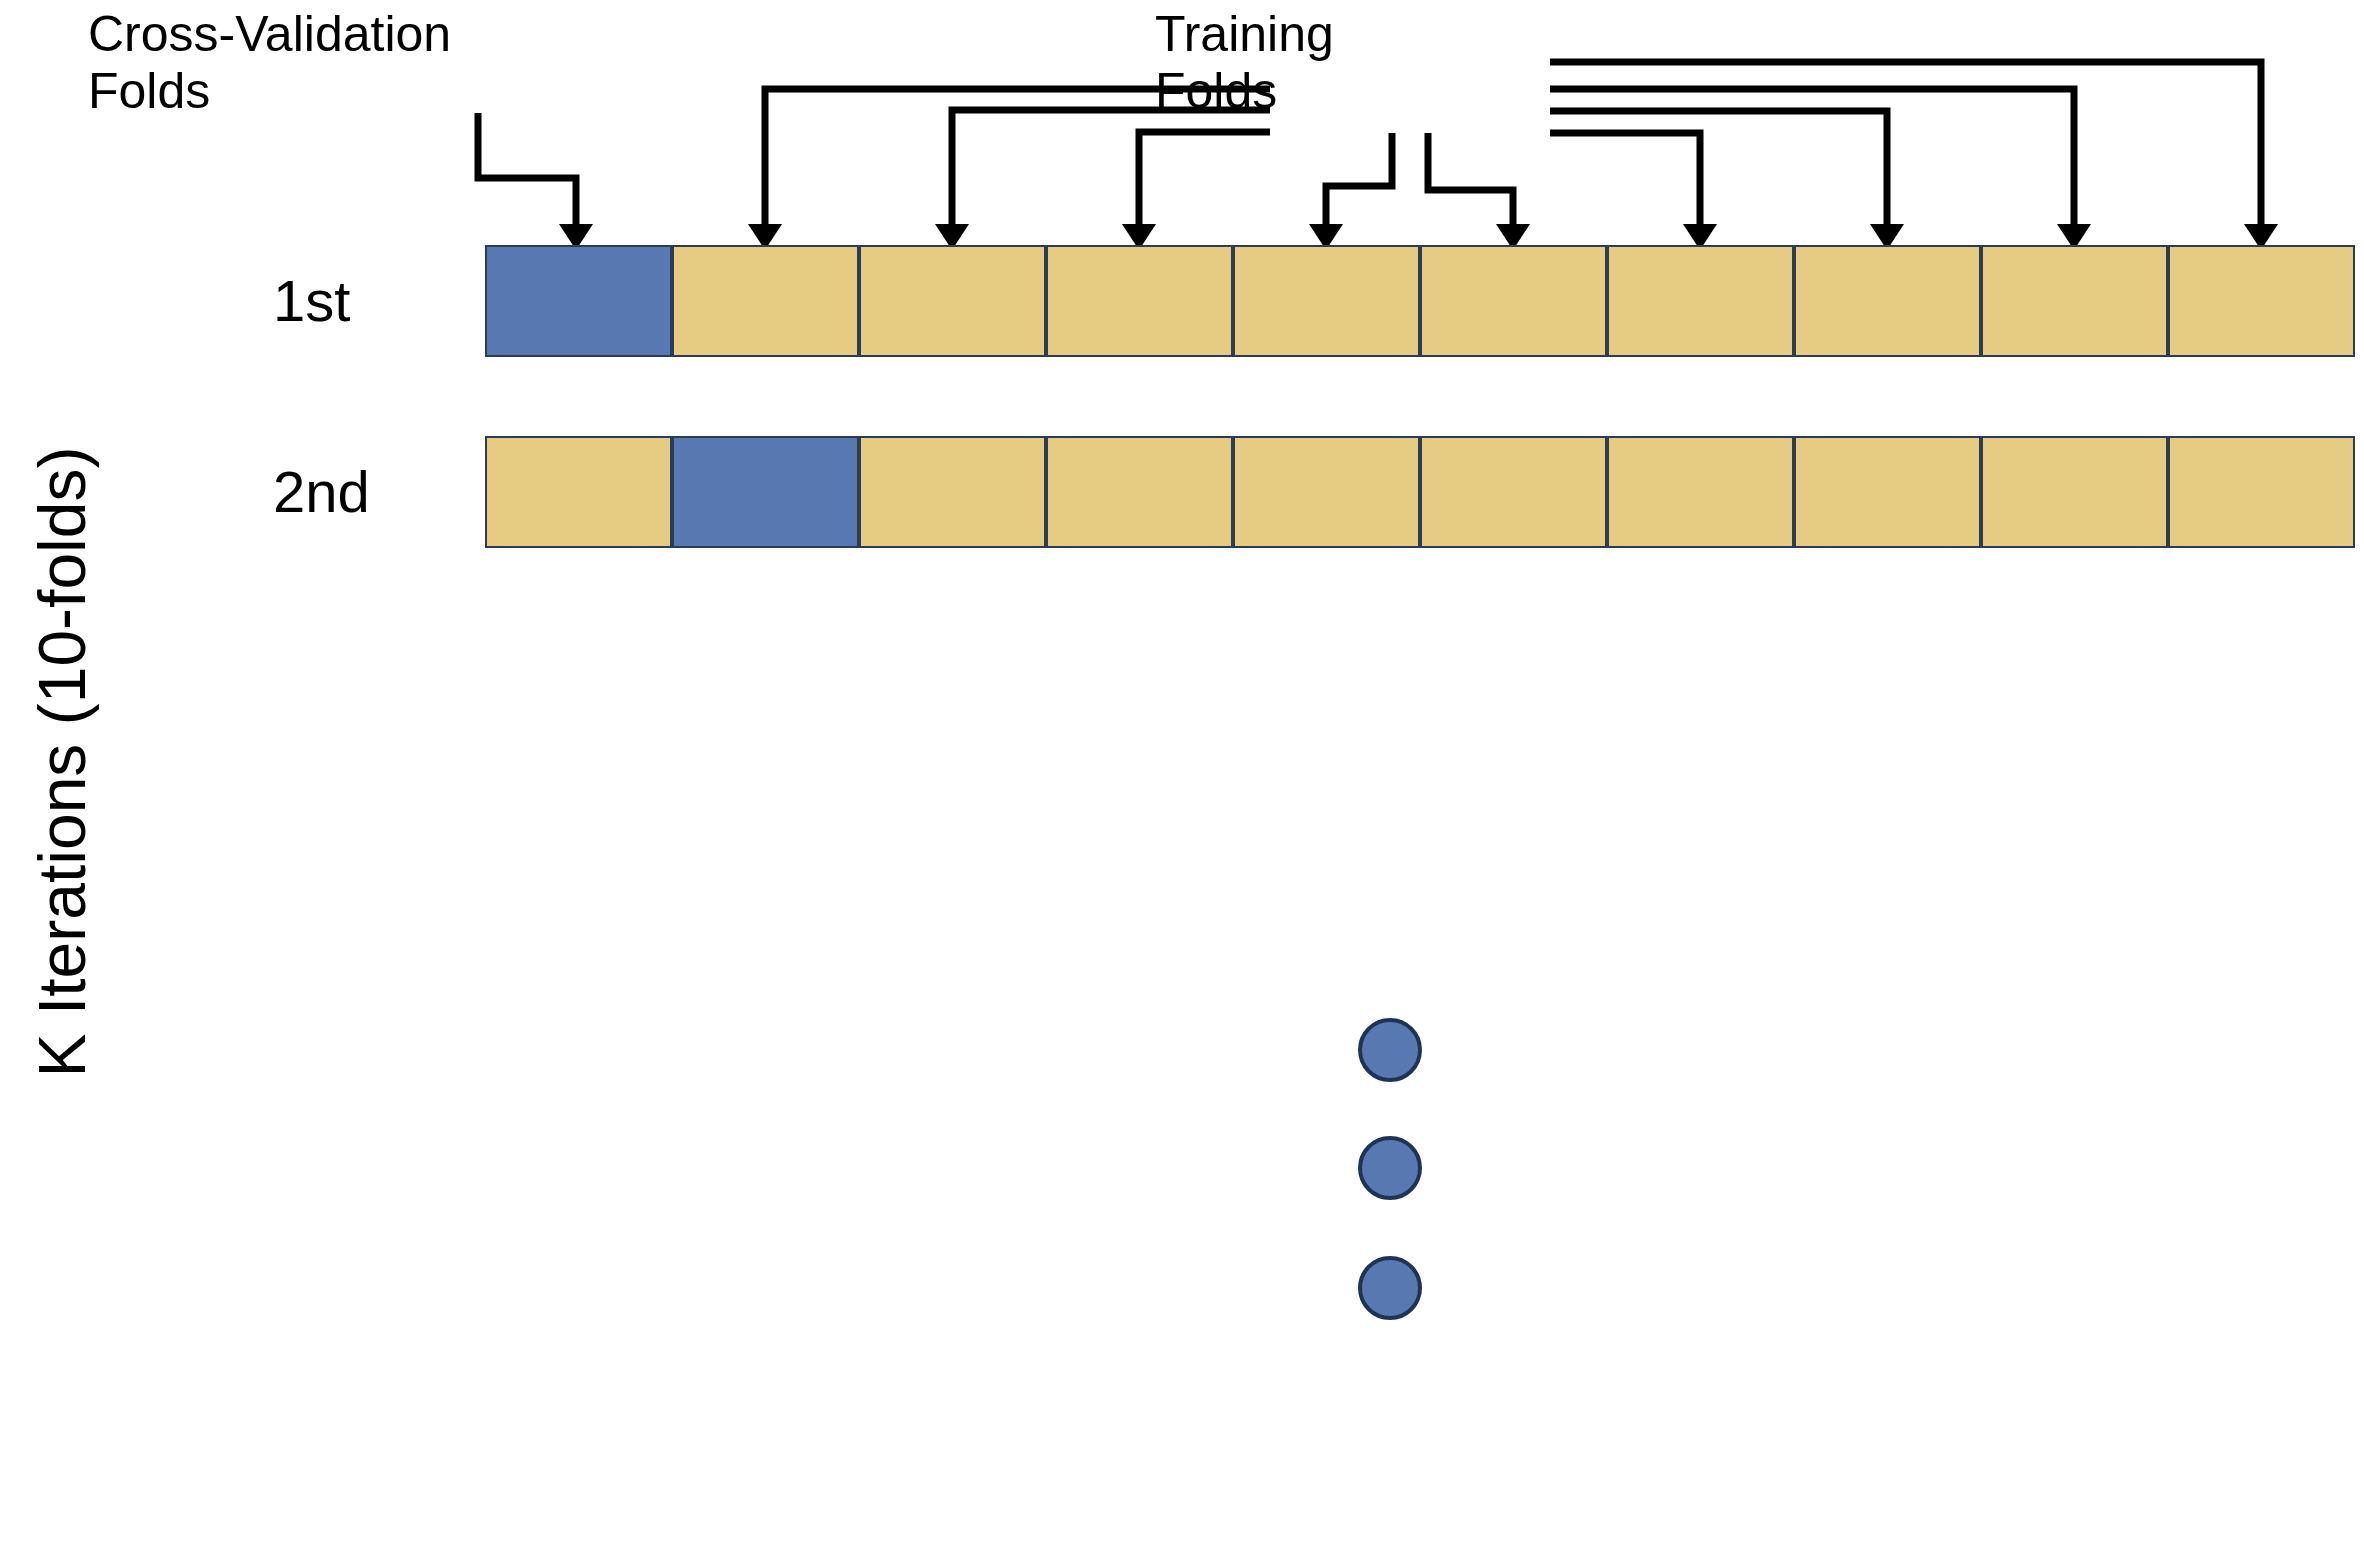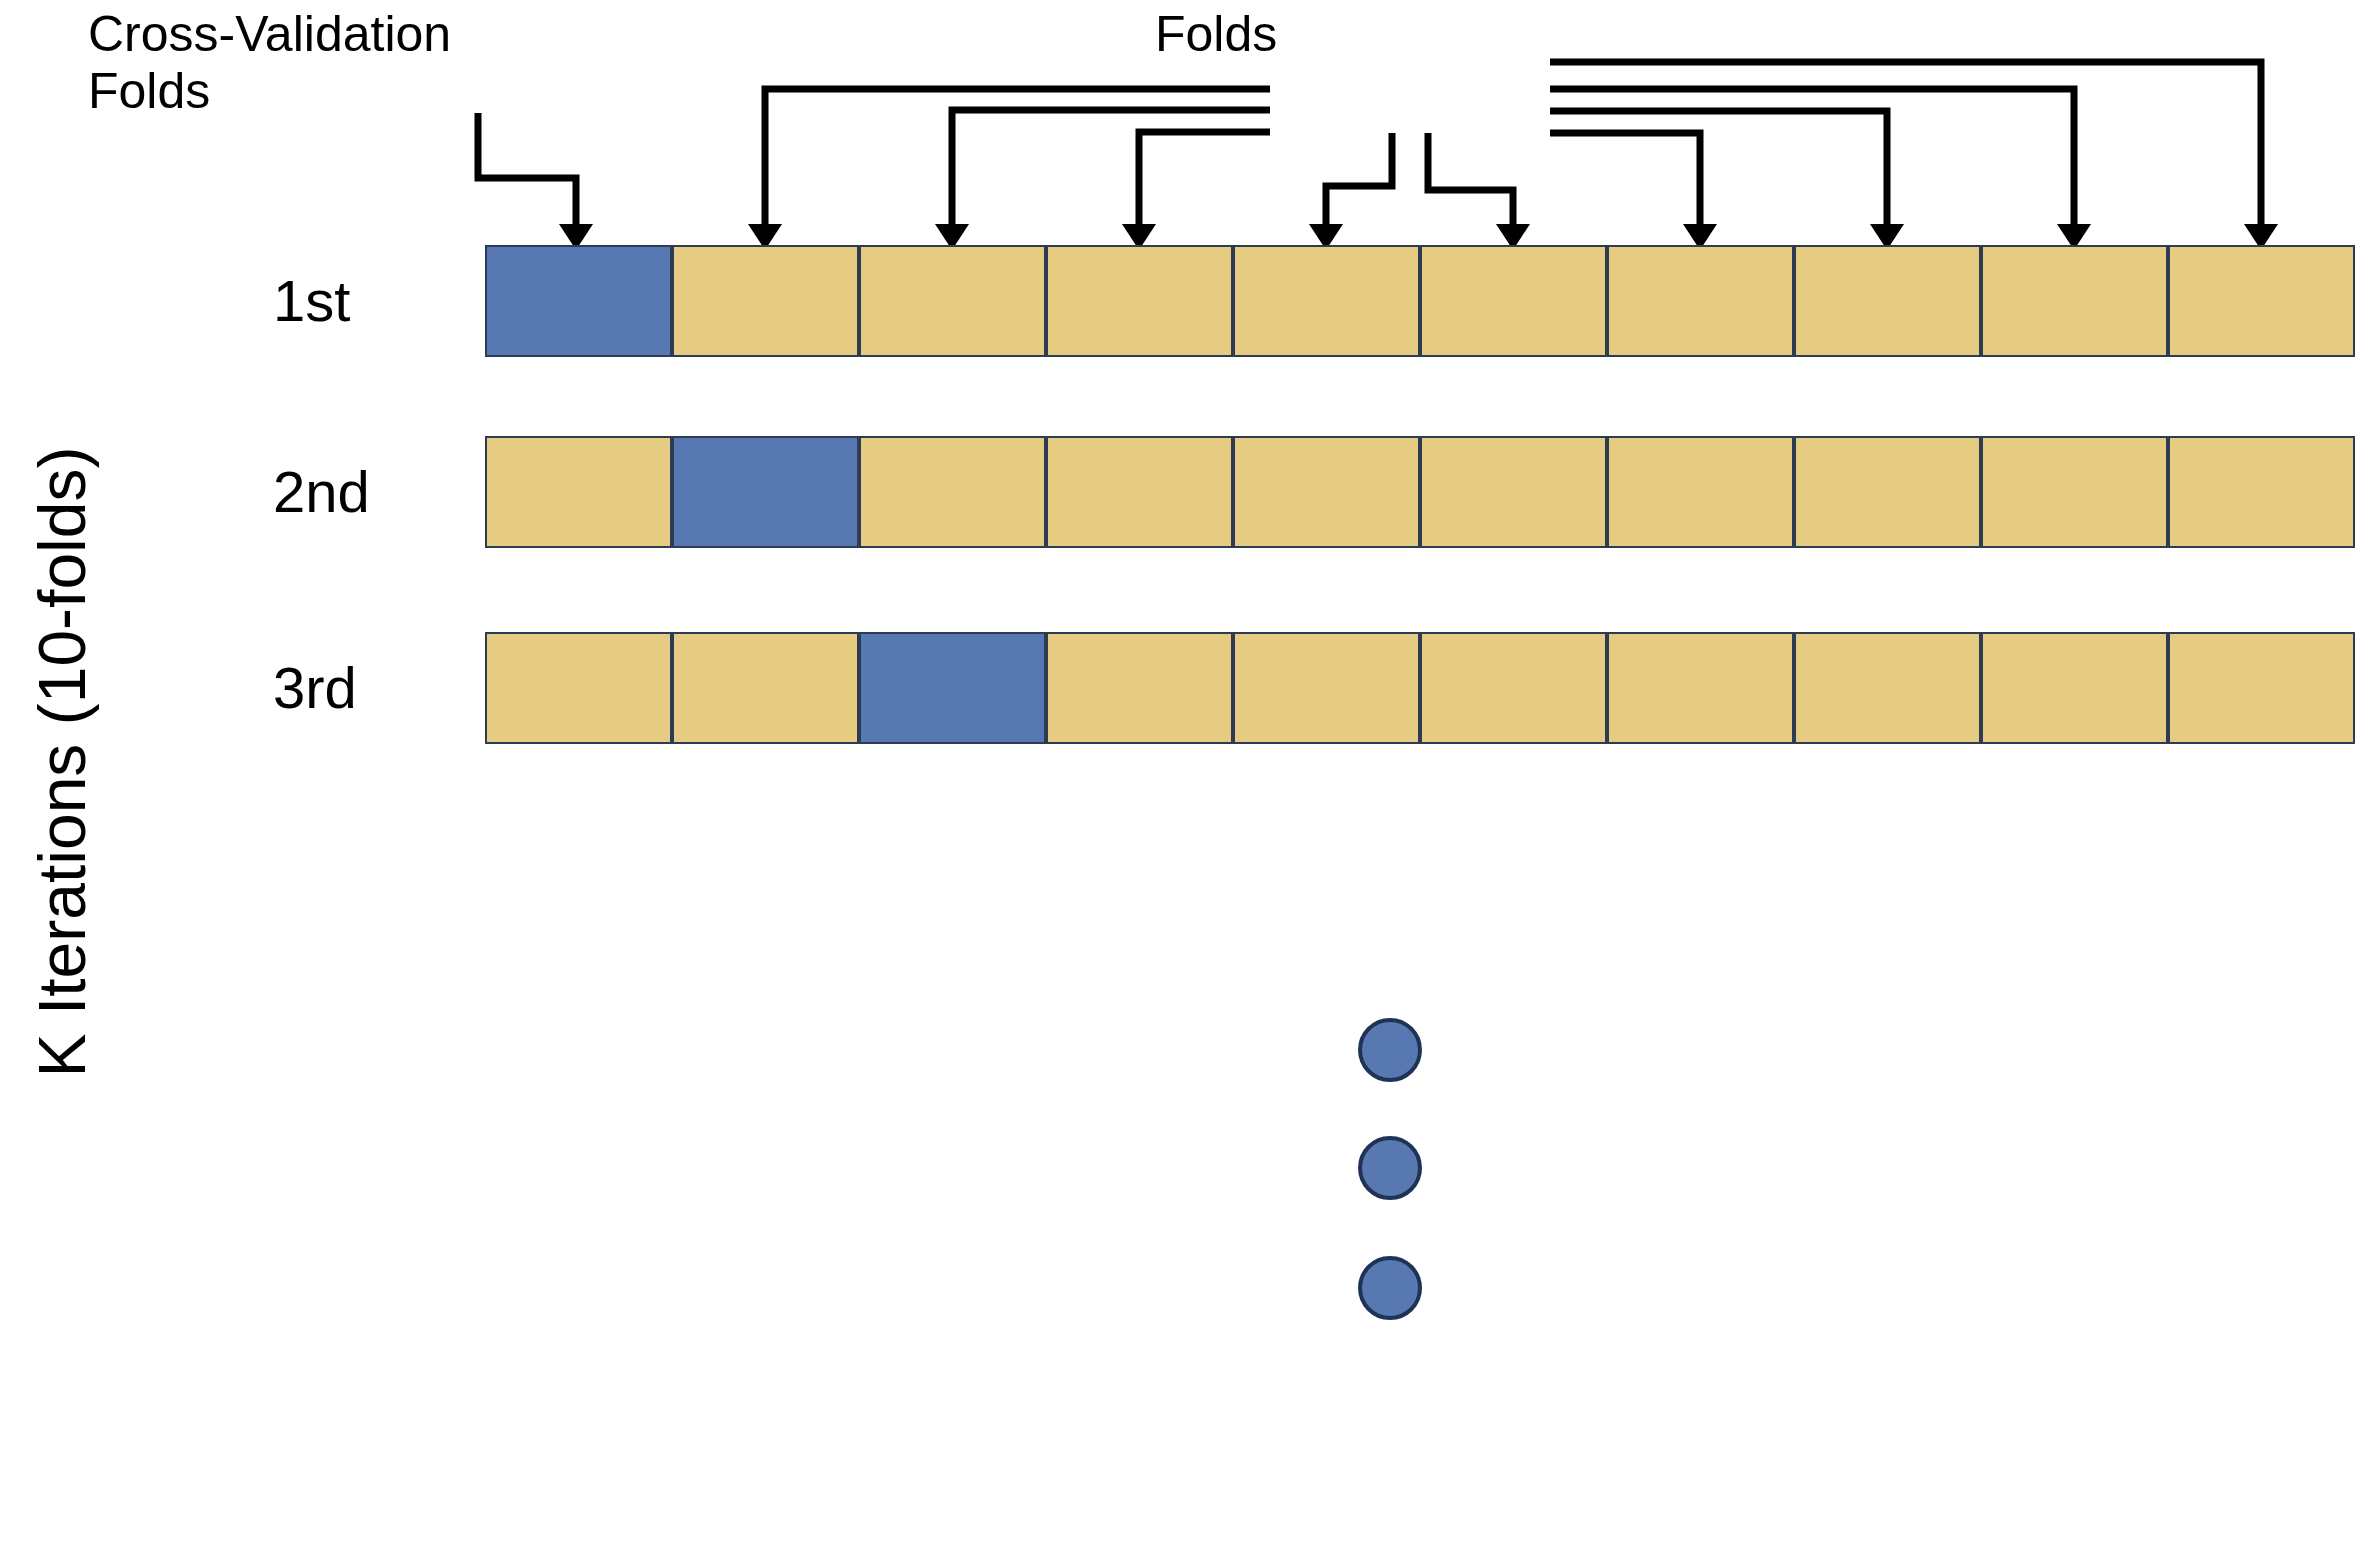--- a/index.html
+++ b/index.html
@@ -123,20 +123,21 @@
     <polyline points="1550,89 2074,89 2074,230" marker-end="url(#ah)" stroke="#000000"></polyline>
     <polyline points="1550,62 2261,62 2261,230" marker-end="url(#ah)" stroke="#000000"></polyline>
   </svg>
 
   <div class="anno-label cv-label">
     <span class="anno-line">Cross-Validation</span>
     <span class="anno-line">Folds</span>
   </div>
 
   <div class="anno-label training-label">
+    <span class="anno-line">Training</span>
     <span class="anno-line">Folds</span>
   </div>
 
   <div class="y-axis-label">K Iterations (10-folds)</div>
 
   <div class="fold-row row-1">
     <div class="row-label">1st</div>
     <div class="row-cells">
         <div class="cell validation"></div>
         <div class="cell training"></div>
@@ -160,35 +161,20 @@
         <div class="cell training"></div>
         <div class="cell training"></div>
         <div class="cell training"></div>
         <div class="cell training"></div>
         <div class="cell training"></div>
         <div class="cell training"></div>
         <div class="cell training"></div>
       </div>
   </div>
 
-  <div class="fold-row row-3">
-    <div class="row-label">3rd</div>
-    <div class="row-cells">
-        <div class="cell training"></div>
-        <div class="cell training"></div>
-        <div class="cell validation"></div>
-        <div class="cell training"></div>
-        <div class="cell training"></div>
-        <div class="cell training"></div>
-        <div class="cell training"></div>
-        <div class="cell training"></div>
-        <div class="cell training"></div>
-        <div class="cell training"></div>
-      </div>
-  </div>
 
 
   <div class="ellipsis">
       <div class="dot dot-0"></div>
       <div class="dot dot-1"></div>
       <div class="dot dot-2"></div>
     </div>
 
 
 </div>

